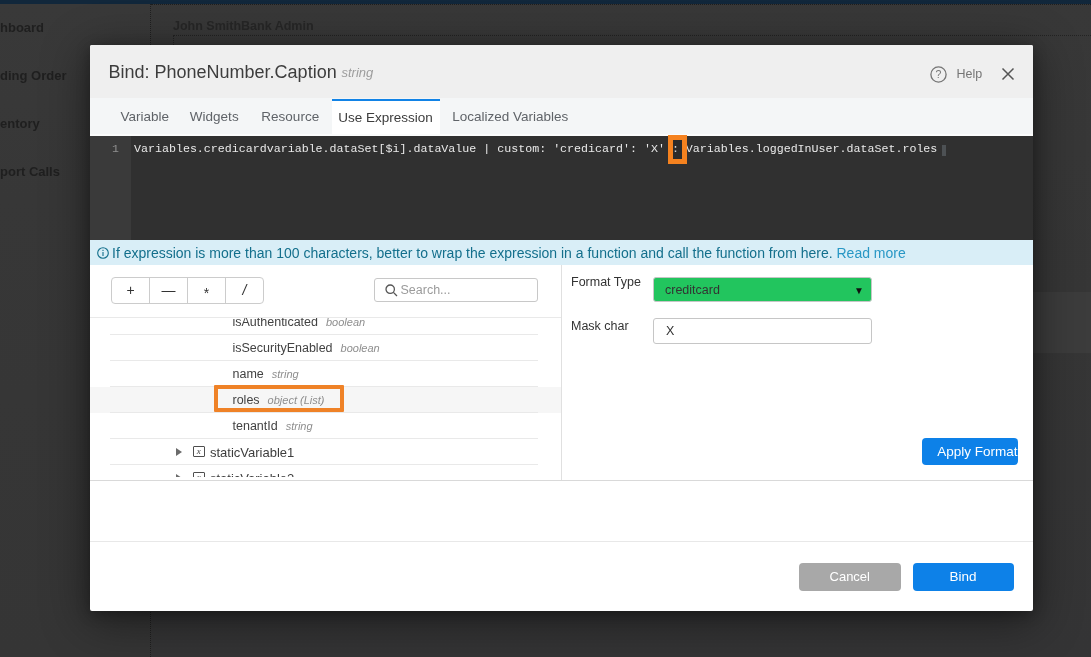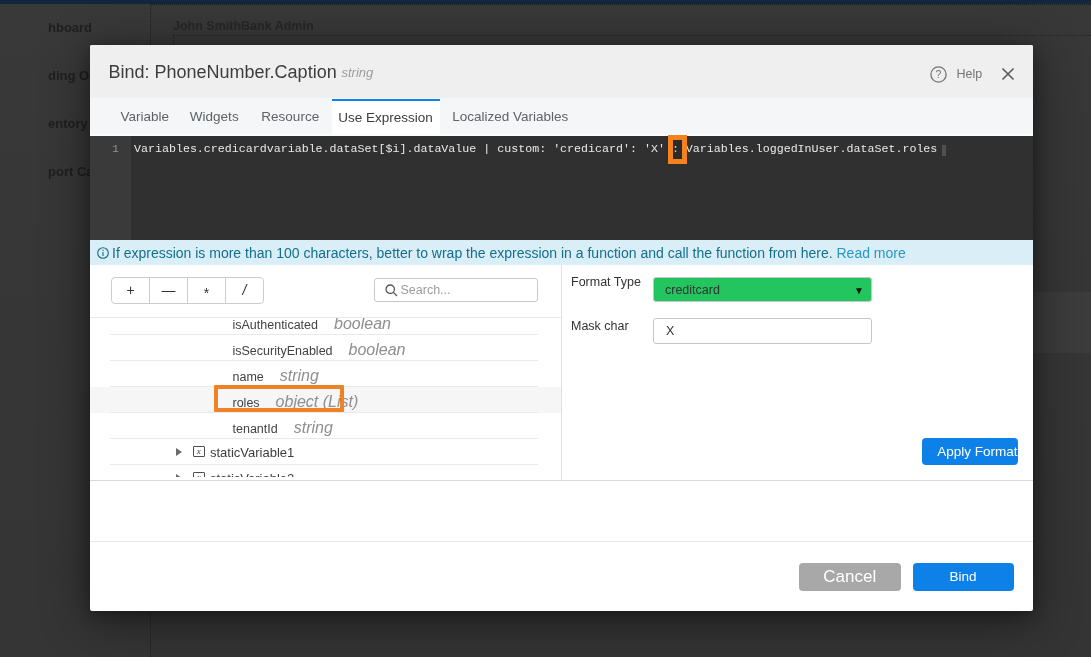--- a/index.html
+++ b/index.html
@@ -2,21 +2,21 @@
 <html><head>
 <meta charset="utf-8">
 <style>
   * { margin:0; padding:0; box-sizing:border-box; }
   html,body { width:1091px; height:657px; overflow:hidden; }
   body { position:relative; background:linear-gradient(180deg,#383838 0%,#363636 45%,#343435 100%); font-family:"Liberation Sans", sans-serif; }
   .abs { position:absolute; }
   
   #bg-topbar { left:0; top:0; width:1091px; height:4px; background:#11273b; }
   #bg-sidebar { left:0; top:4px; width:151px; height:653px; background:linear-gradient(180deg,#393939 0%,#373737 30%,#363636 60%,#353535 100%); border-right:1px dotted #1f1f1f; }
-  .side-item { position:absolute; left:0; color:#1f1f1f; font-size:13px; font-weight:bold; white-space:nowrap;padding-left:48px; }
+  .side-item { position:absolute; left:0; color:#1f1f1f; font-size:13px; font-weight:bold; white-space:nowrap; }
   #bg-canvasline { left:151px; top:4px; width:940px; height:1px; border-top:1px dotted #1e1e1e; }
   #bg-user { left:173px; top:19px; color:#262626; font-size:12.5px; font-weight:bold; }
   #bg-dotbox { left:173px; top:35px; width:930px; height:400px; border-top:1px dotted #232323; border-left:1px dotted #232323; }
   #bg-band { left:1006px; top:292px; width:85px; height:61px; background:#3c3c3c; }
   
   #modal { left:61.5px; top:44.5px; width:943px; height:566px; background:#fff; border-radius:2px;
            box-shadow:0 9px 46px 3px rgba(0,0,0,0.42), 0 3px 14px rgba(0,0,0,0.3);margin-left:28px; }
   #mheader { left:0; top:0; width:943px; height:53px; background:#efefef; border-radius:2px 2px 0 0; }
   #mtitle { left:19px; top:17px; color:#3d3d3d; font-size:18px; white-space:nowrap; }
   #mstring { left:252px; top:20px; color:#9d9d9d; font-size:13px; font-style:italic; }
@@ -46,39 +46,39 @@
   #opgroup .op:last-child { border-right:none; }
   
   #search { left:284px; top:233.5px; width:164px; height:24px; border:1px solid #c8c8c8; border-radius:3px; }
   #search .ph { position:absolute; left:26px; top:4px; font-size:12.5px; color:#9b9b9b; }
   
   #tree { left:0; top:272.3px; width:471px; height:160.2px; overflow:hidden; border-top:1px solid #e9e9e9; }
   #treeinner { position:absolute; left:0; top:-9.3px; width:471px; }
   .trow { position:relative; height:26px; }
   .trow .sep { position:absolute; left:20.5px; right:23px; bottom:0; height:1px; background:#e9e9e9; }
   .leaf { position:absolute; left:143px; top:6px; font-size:12.5px; color:#424242; white-space:nowrap; }
-  .leaf i { font-style:italic; font-size:16px; color:#8e8e8e; padding-left:16px; font-weight:normal; }
+  .leaf i { font-style:italic; font-size:11px; color:#8e8e8e; padding-left:8px; font-weight:normal; }
   .trow.hl { background:#f6f6f6; }
   #rolesbox { position:absolute; left:124.5px; top:-2px; width:129.5px; height:27.5px; border:4px solid #ef8227; border-radius:1px; z-index:3; }
   .arrow { position:absolute; left:86px; top:9px; width:0; height:0; border-left:6.5px solid #6b6b6b; border-top:4.5px solid transparent; border-bottom:4.5px solid transparent; }
   .varicon { position:absolute; left:103.5px; top:7px; width:11.5px; height:11.5px; border:1.4px solid #4e4e4e; border-radius:1px;
              font-style:italic; font-size:9px; color:#3e3e3e; line-height:9px; text-align:center; font-family:"Liberation Serif", serif; }
   .vlabel { position:absolute; left:120.5px; top:6px; font-size:13px; color:#3d3d3d; }
   
   .rlabel { position:absolute; left:481.5px; font-size:12.5px; color:#333; }
   #seltype { left:563.5px; top:232.5px; width:219px; height:24.5px; border:1px solid #c6c6c6; border-radius:3px; background:#22c55e; }
   #seltype .txt { position:absolute; left:11px; top:4.5px; font-size:12.5px; color:#333; }
   #seltype .car { position:absolute; right:7px; top:6.5px; font-size:10px; color:#111; }
   #maskinput { left:563.5px; top:273px; width:219px; height:26.5px; border:1px solid #c6c6c6; border-radius:3px; background:#fff; }
   #maskinput .txt { position:absolute; left:12px; top:5.5px; font-size:12.5px; color:#333; }
   .bluebtn { background:#0d81e8; color:#fff; border-radius:4px; text-align:center; font-size:13.5px; }
   #applybtn { left:832.5px; top:393.3px; width:95.5px; height:27.7px; line-height:27.7px;text-align:right; }
   
   #footline { left:0; top:496px; width:943px; height:1px; background:#e8e8e8; }
-  #cancelbtn { left:709.5px; top:518px; width:101.5px; height:28px; line-height:28px; background:#a8a8a8; color:#fff; border-radius:4px; text-align:center; font-size:17px; }
+  #cancelbtn { left:709.5px; top:518px; width:101.5px; height:28px; line-height:28px; background:#a8a8a8; color:#fff; border-radius:4px; text-align:center; font-size:13px; }
   #bindbtn { left:823px; top:518px; width:101px; height:28px; line-height:28px; }
 </style>
 </head>
 <body>
 
   <div class="abs" id="bg-sidebar"></div>
   <div class="abs" id="bg-canvasline"></div>
   <div class="abs" id="bg-topbar"></div>
   <div class="side-item" style="top:20px;">hboard</div>
   <div class="side-item" style="top:68px;">ding Order</div>

